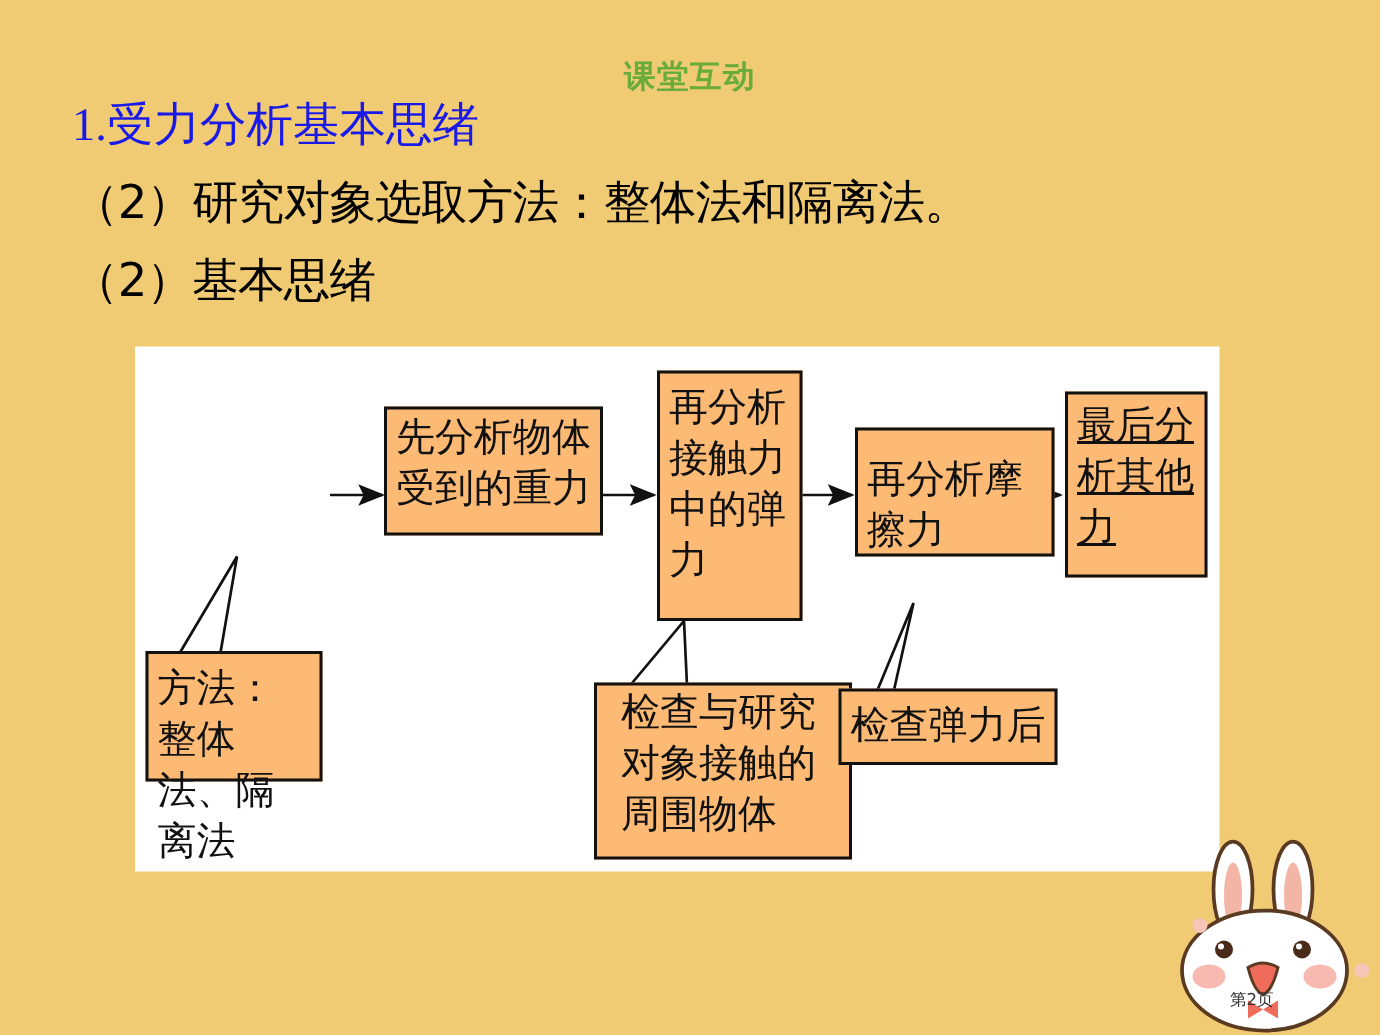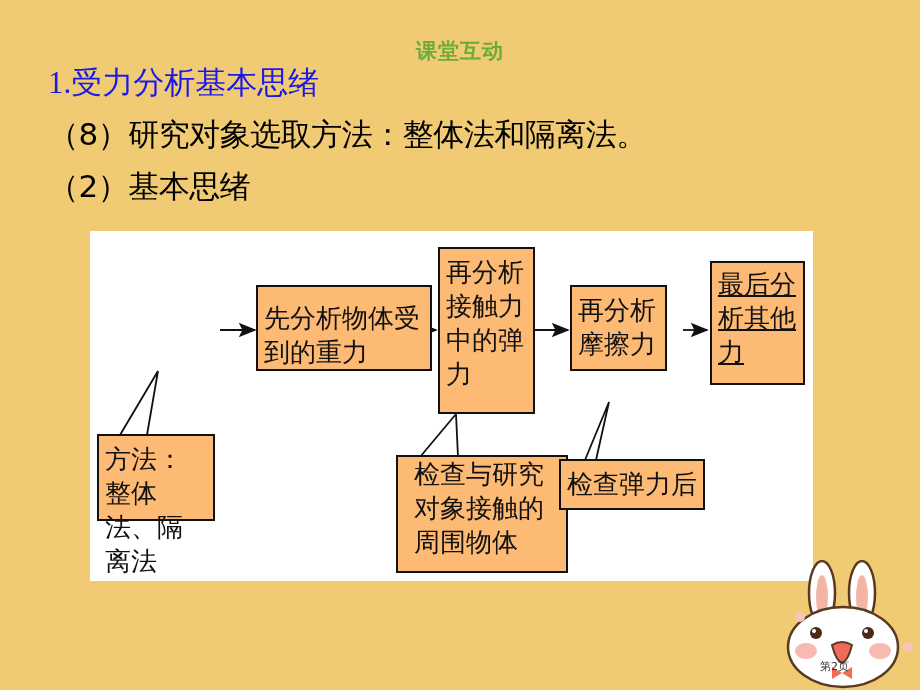--- a/index.html
+++ b/index.html
@@ -16,44 +16,44 @@
   .rabbit{position:absolute;left:780px;top:555px;}
   .pgnum{position:absolute;left:820px;top:659px;font-size:11px;color:#333;font-family:"DejaVu Sans",sans-serif;}
 </style>
 </head>
 <body>
 
 <div class="hdr">课堂互动</div>
 
 <div class="title"><span class="num">1.</span><span>受力分析基本思绪</span></div>
 
-<div class="line l1">（8）研究对象选取方法：整体法和隔离法。</div>
+<div class="line l1">（2）研究对象选取方法：整体法和隔离法。</div>
 <div class="line l2">（2）基本思绪</div>
 
 <div class="panel">
   <svg class="lines" width="723" height="350">
     <defs>
       <marker id="arr" markerWidth="10" markerHeight="8" refX="9" refY="4" orient="auto">
         <path d="M0,0 L10,4 L0,8 L2,4 z" fill="#111"></path>
       </marker>
     </defs>
     <g stroke="#111" stroke-width="1.8" fill="none">
       <line x1="130" y1="99" x2="165" y2="99" marker-end="url(#arr)"></line>
       <line x1="311" y1="99" x2="346" y2="99" marker-end="url(#arr)"></line>
       <line x1="444" y1="99" x2="478" y2="99" marker-end="url(#arr)"></line>
       <line x1="593" y1="99" x2="617" y2="99" marker-end="url(#arr)"></line>
       <polyline points="30,204 68,140 57,204"></polyline>
       <polyline points="330,226 366,183 368,226"></polyline>
       <polyline points="495,229 519,171 506,229"></polyline>
     </g>
   </svg>
 
-  <div class="box" style="left:166px;top:54px;width:176px;height:86px;padding:14px 6px;">先分析物体受到的重力</div>
+  <div class="box" style="left:166px;top:40px;width:146px;height:86px;padding:2px 6px;">先分析物体受到的重力</div>
   <div class="box" style="left:348px;top:16px;width:97px;height:167px;padding:6px 6px;">再分析接触力中的弹力</div>
-  <div class="box" style="left:480px;top:54px;width:97px;height:86px;padding:6px 6px;">再分析摩擦力</div>
+  <div class="box" style="left:480px;top:54px;width:133px;height:86px;padding:16px 6px;">再分析摩擦力</div>
   <div class="box" style="left:620px;top:30px;width:95px;height:124px;padding:4px 6px;text-decoration:underline;">最后分析其他力</div>
 
   <div class="box" style="left:7px;top:203px;width:118px;height:87px;padding:6px 6px;">方法：整体法、隔离法</div>
   <div class="box" style="left:306px;top:224px;width:172px;height:118px;padding:2px 16px;font-family:Liberation Mono, monospace;">检查与研究对象接触的周围物体</div>
   <div class="box" style="left:469px;top:228px;width:146px;height:51px;padding:6px 6px;">检查弹力后</div>
 </div>
 
 <svg class="rabbit" width="140" height="135" viewBox="0 0 140 135">
   <g stroke="#5a3a20" stroke-width="2.5">
     <ellipse cx="42" cy="38" rx="13" ry="32" fill="#fff"></ellipse>

